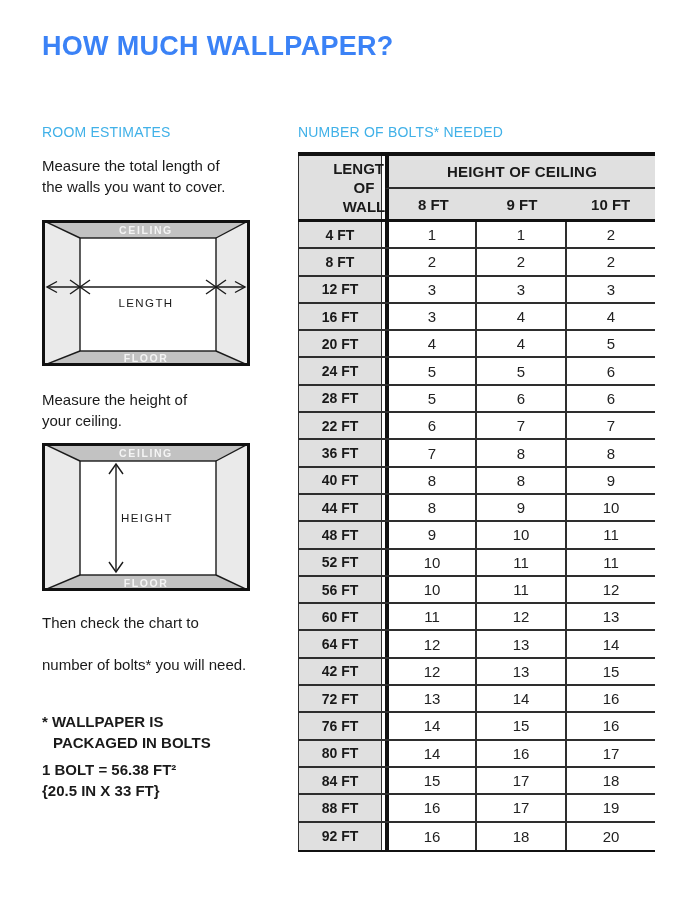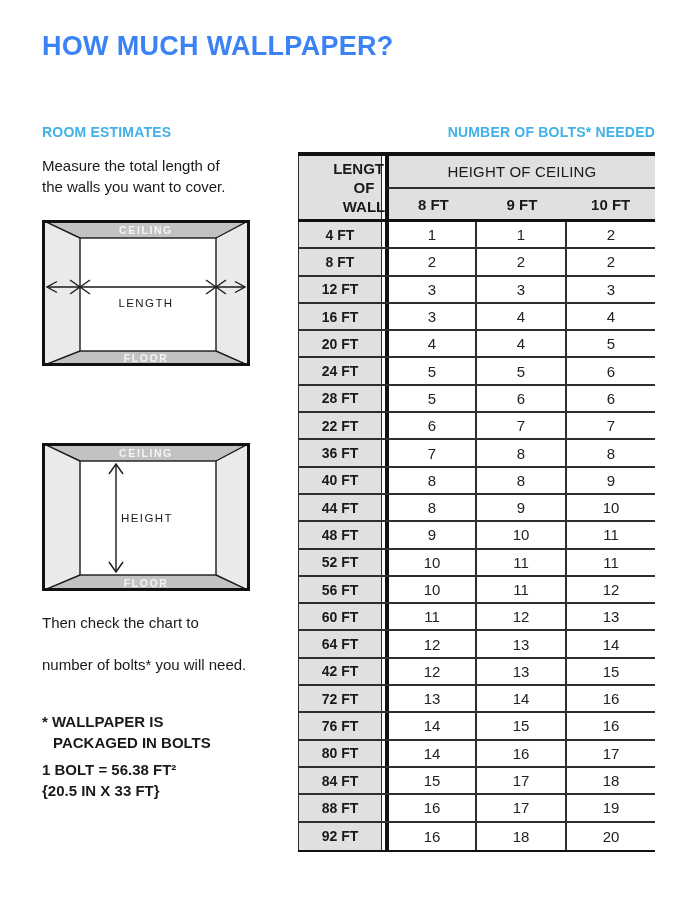--- a/index.html
+++ b/index.html
@@ -17,26 +17,26 @@
   .title {
     left: 42px; top: 33px;
     font-size: 27px; line-height: 27px;
     font-weight: bold;
     color: #3b82f6;
     letter-spacing: 0.3px;
   }
   .section-heading {
     top: 125px;
     font-size: 14px; line-height: 15px;
-    font-weight: bold;
+    font-weight: normal;
     color: #41b1e8;
     letter-spacing: 0.2px;
   }
   .heading-left { left: 42px; }
-  .heading-right { left: 298px; width: 357px; text-align: right; }
+  .heading-right { left: 298px; width: 357px; text-align: left; }
 
   .body-text {
     left: 42px;
     font-size: 15px;
     line-height: 21px;
     color: #1a1a1a;
   }
   .bold-text { font-weight: bold; line-height: 20.5px; }
   .indent { padding-left: 11px; }
 
@@ -81,21 +81,21 @@
     margin-right: 3px;
     font-size: 15px; font-weight: bold; line-height: 19px;
     text-align: center;
     padding-left: 48px;
   }
   .colhead {
     grid-column: 2; grid-row: 1;
     background: #e0e0e0;
     border-left: 4px solid #111;
     border-bottom: 2px solid #2e2e2e;
-    font-size: 15px; font-weight: normal;
+    font-size: 15px; font-weight: bold;
     letter-spacing: 0.2px;
   }
   .subhead {
     grid-column: 2; grid-row: 2;
     display: grid;
     grid-template-columns: repeat(3, 1fr);
     background: #e0e0e0;
     border-left: 4px solid #111;
   }
   .subhead .cell { font-size: 15px; font-weight: bold; }
@@ -155,20 +155,24 @@
       <polyline points="15,61.5 5,67 15,72.5"></polyline>
       <polyline points="193,61.5 203,67 193,72.5"></polyline>
       <line x1="28" y1="60" x2="48" y2="74"></line>
       <line x1="28" y1="74" x2="48" y2="60"></line>
       <line x1="164" y1="60" x2="184" y2="74"></line>
       <line x1="164" y1="74" x2="184" y2="60"></line>
     </g>
     <text x="104" y="87" class="svg-dim-label">LENGTH</text>
   </svg>
 
+  <p class="abs body-text" style="top:389px">
+    <span>Measure the height of</span><br>
+    <span>your ceiling.</span>
+  </p>
 
   <svg class="diagram" style="top:443px" width="208" height="148" viewBox="0 0 208 148">
     <polygon points="0,0 208,0 174,18 38,18" fill="#c2c2c2"></polygon>
     <polygon points="0,148 208,148 174,132 38,132" fill="#c2c2c2"></polygon>
     <polygon points="0,0 38,18 38,132 0,148" fill="#eaeaea"></polygon>
     <polygon points="208,0 174,18 174,132 208,148" fill="#eaeaea"></polygon>
     <g stroke="#1a1a1a" stroke-width="1.4" fill="none">
       <line x1="0" y1="0" x2="38" y2="18"></line>
       <line x1="208" y1="0" x2="174" y2="18"></line>
       <line x1="0" y1="148" x2="38" y2="132"></line>

